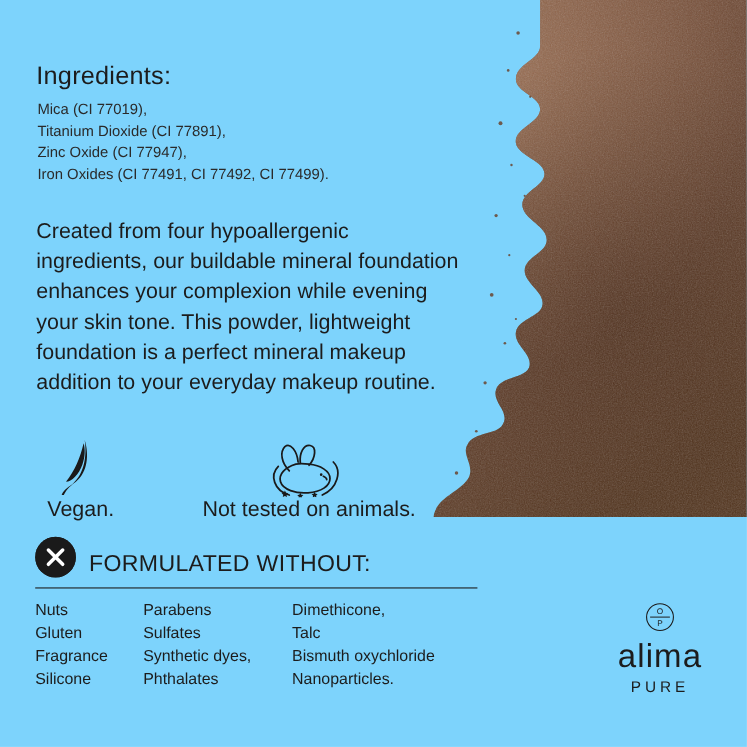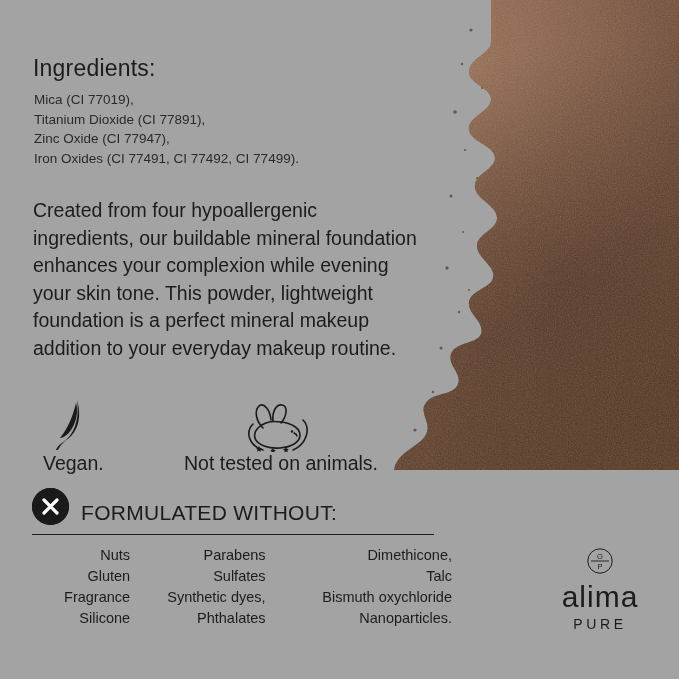--- a/index.html
+++ b/index.html
@@ -12,21 +12,21 @@
     background: #ffffff;
     font-family: "Liberation Sans", sans-serif;
     color: #1a1a1a;
     overflow: hidden;
   }
   .page {
     position: relative;
     width: 679px;
     height: 679px;
     overflow: hidden;
-    background: #a3a3a3;
+    background: #7dd3fc;
   }
 
   
   .powder-wrap {
     position: absolute;
     top: 0;
     right: 0;
     width: 460px;
     height: 470px;
     overflow: hidden;
@@ -125,21 +125,20 @@
     width: 402px;
     height: 1px;
     background: #1d1d1d;
   }
   .fw-cols {
     position: absolute;
     left: 32px;
     top: 545px;
     width: 420px;
     display: flex;
-    text-align: right;
   }
   .fw-col { font-size: 14.5px; line-height: 21px; color: #1c1c1c; }
   .fw-col-1 { width: 100px; }
   .fw-col-2 { width: 138px; }
   .fw-col-3 { width: 190px; }
   .fw-col div { white-space: nowrap; }
 
   
   .brand {
     position: absolute;

